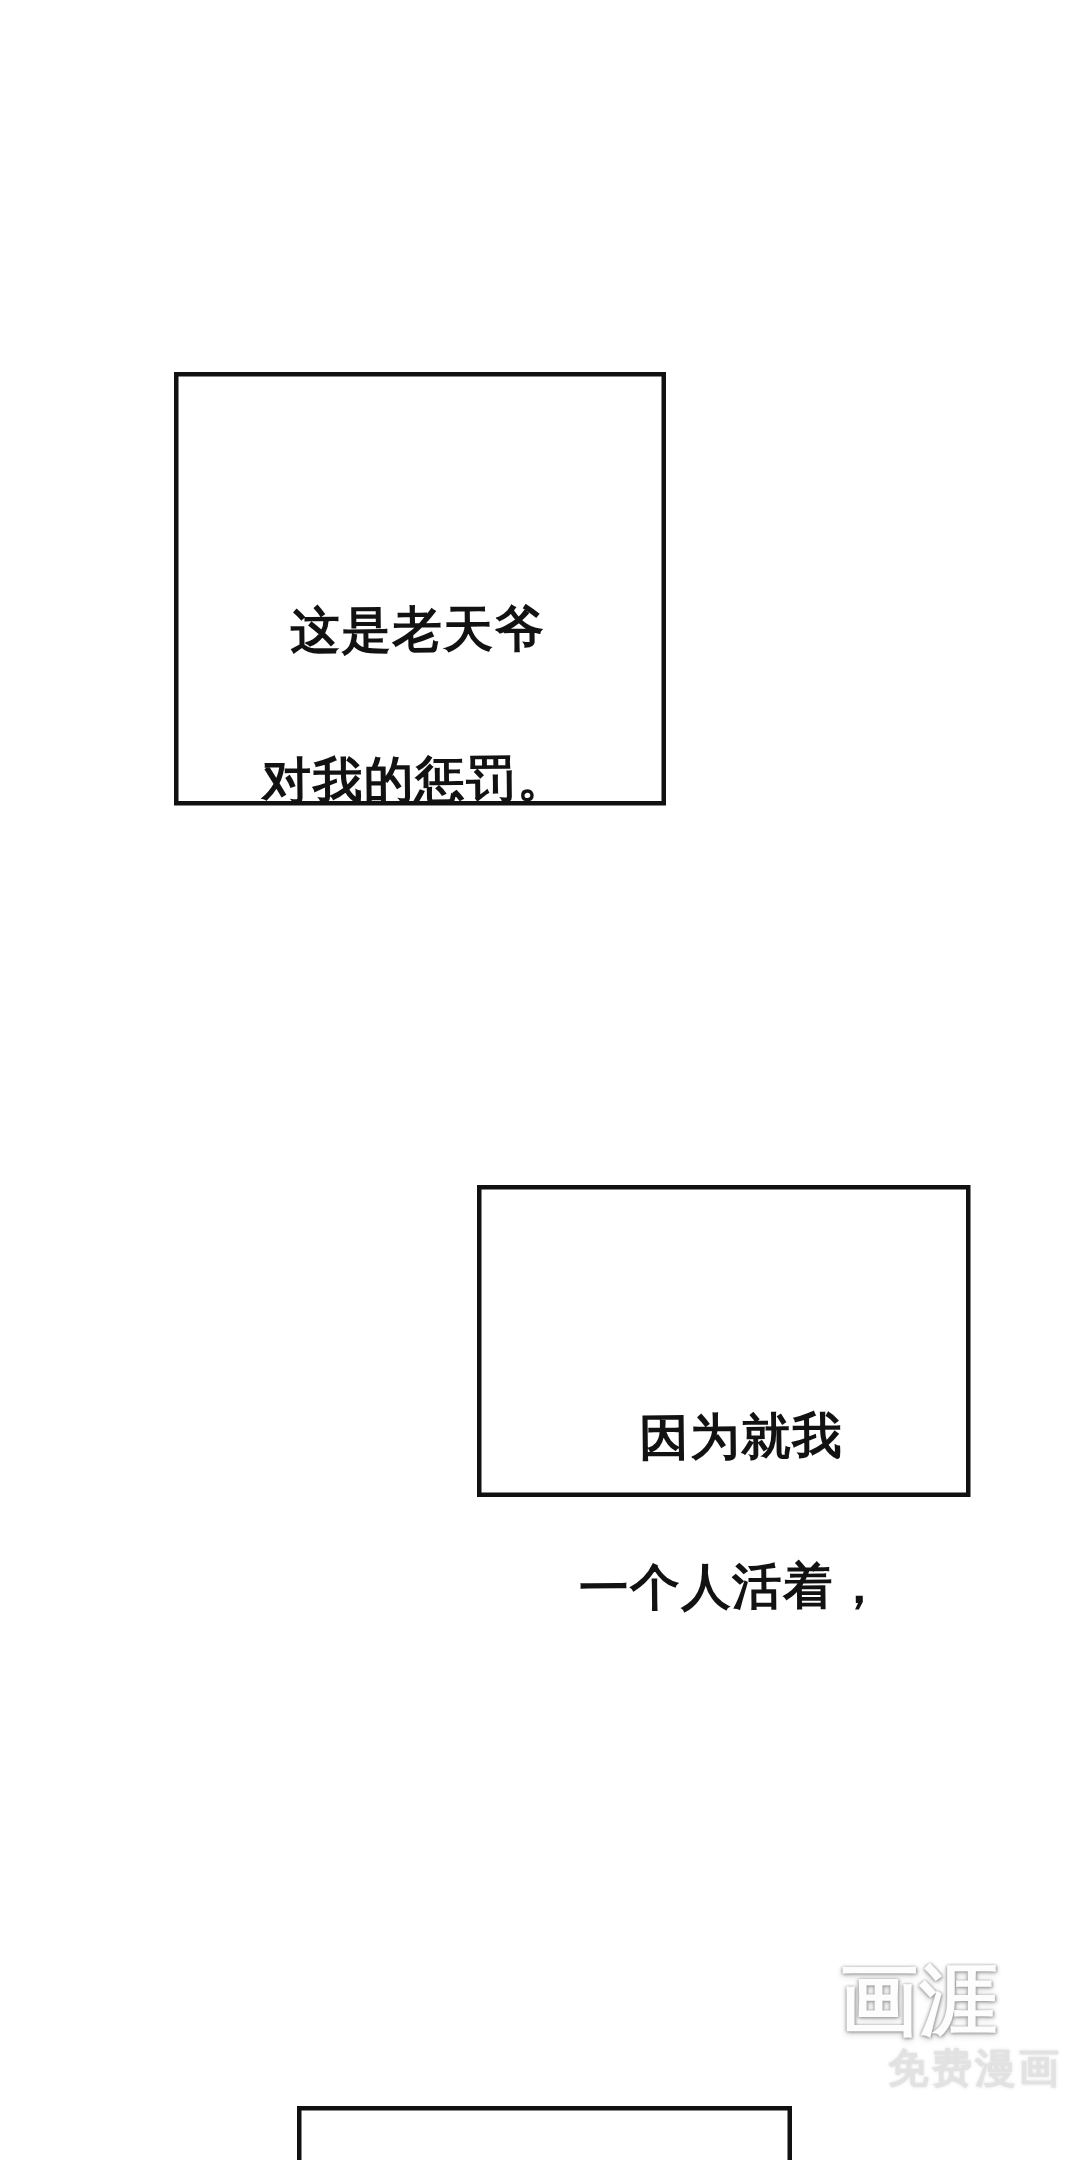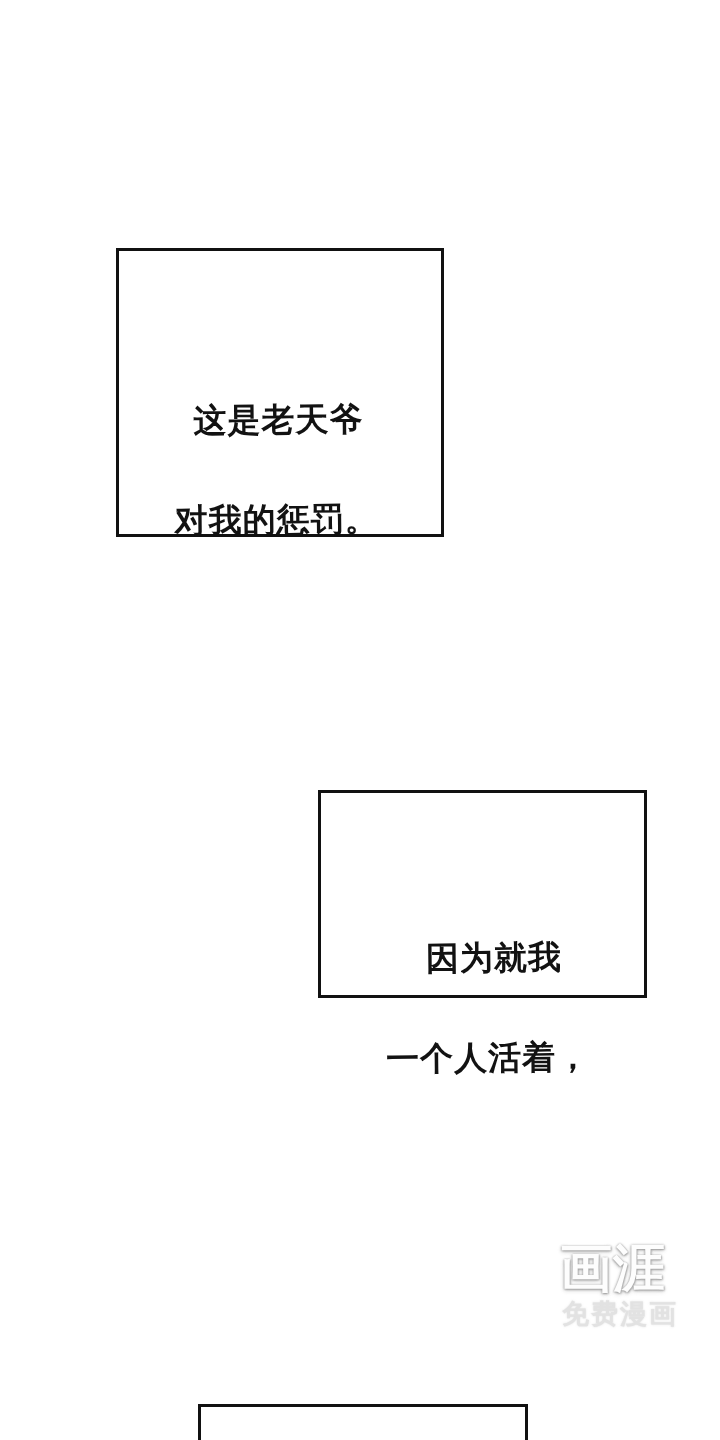--- a/index.html
+++ b/index.html
@@ -89,21 +89,21 @@
 
   #panel-1 .line-1 { padding-left: 6px; }
   #panel-1 .line-2 { padding-left: 0px; }
   #panel-2 .line-1 { padding-left: 14px; }
   #panel-2 .line-2 { padding-left: 0px; }
 
   
   #watermark {
     position: absolute;
     left: 556px;
-    top: 1240px;
+    top: 1306px;
     width: 152px;
     height: 104px;
     pointer-events: none;
     user-select: none;
   }
 
   #watermark-logo {
     display: block;
     font-family: "DejaVu Sans", "Liberation Sans", sans-serif;
     font-weight: 700;
@@ -123,21 +123,21 @@
 
   #watermark-sub {
     display: block;
     font-family: "DejaVu Sans", "Liberation Sans", sans-serif;
     font-weight: 700;
     font-size: 27px;
     line-height: 32px;
     letter-spacing: 2px;
     color: #e2e2e2;
     text-shadow: 0 0 2px rgba(190,190,190,0.5);
-    text-align: left;
+    text-align: right;
     padding-left: 6px;
     margin-top: 2px;
   }
 </style>
 </head>
 <body>
 
 <div id="page">
 
   <div class="panel" id="panel-1">

